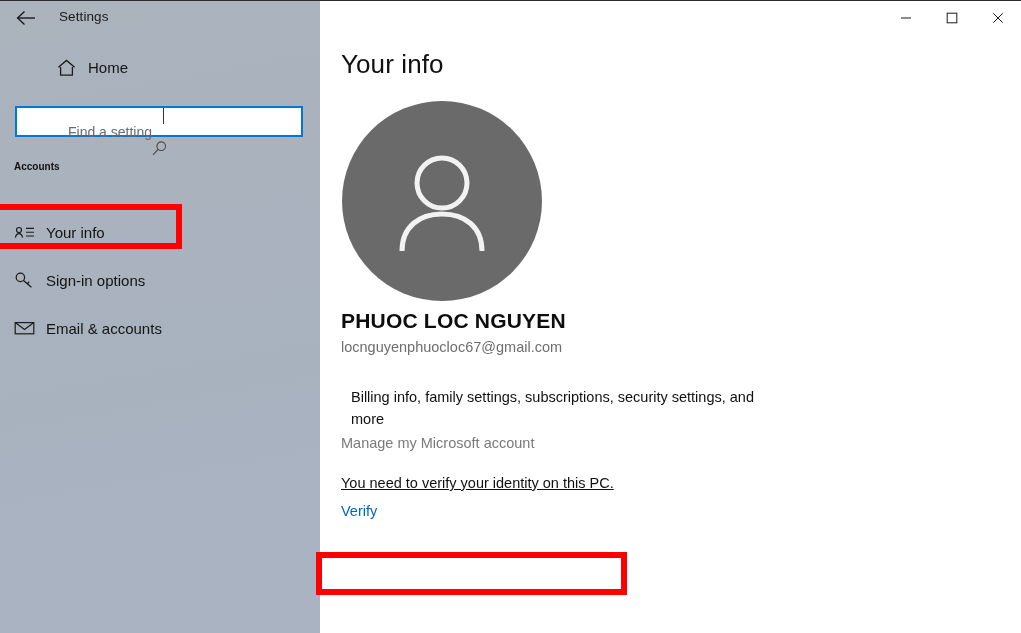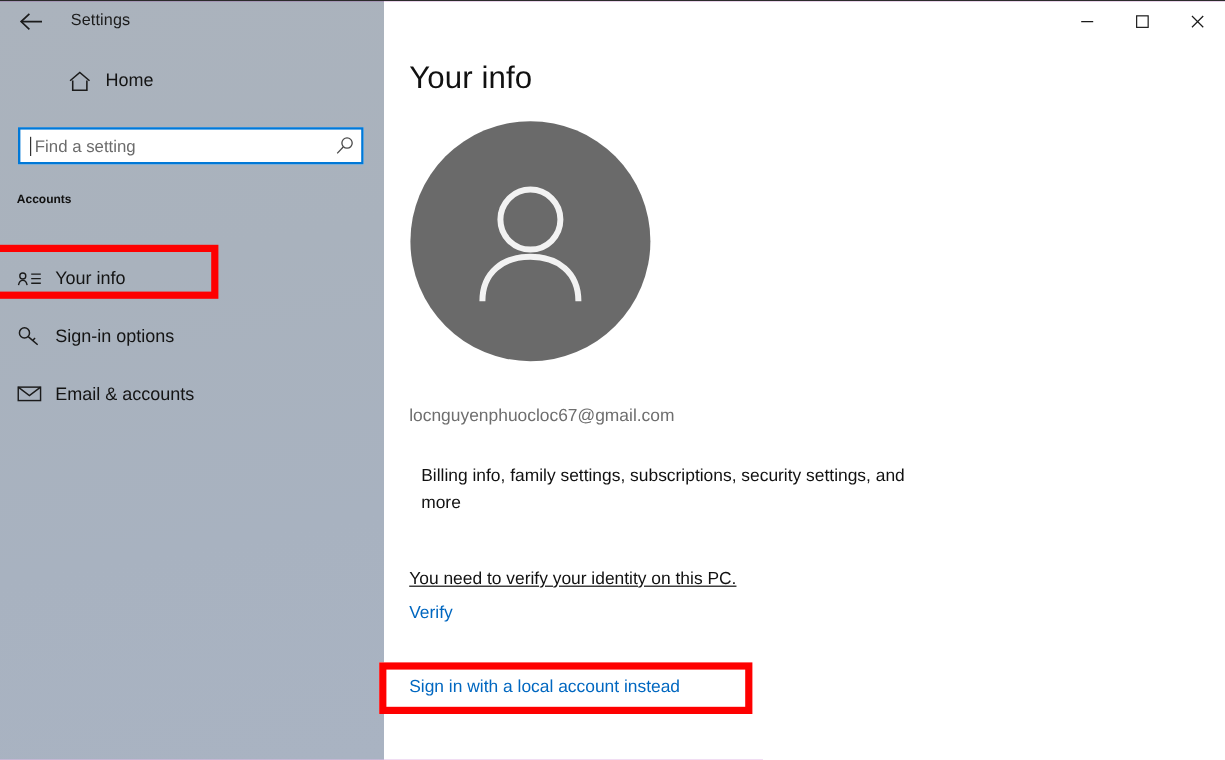--- a/index.html
+++ b/index.html
@@ -87,20 +87,21 @@
     position: absolute;
     left: 15px;
     top: 105px;
     width: 288px;
     height: 31px;
     background: #ffffff;
     border: 2px solid #0078d7;
     box-sizing: border-box;
     display: flex;
     align-items: center;
+    flex-direction: column;
   }
   .search-caret {
     width: 1px;
     height: 16px;
     background: #333;
     margin-left: 8px;
     flex: none;
   }
   .search-input {
     flex: 1 1 auto;
@@ -388,24 +389,25 @@
 
     <div class="page-title">Your info</div>
 
     <div class="avatar">
       <svg width="112" height="108" viewBox="0 0 112 108" aria-hidden="true">
         <circle cx="56" cy="36" r="25" fill="none" stroke="#f2f2f2" stroke-width="5"></circle>
         <path d="M16 104 C16 80 33 67 56 67 C79 67 96 80 96 104" fill="none" stroke="#f2f2f2" stroke-width="5"></path>
       </svg>
     </div>
 
+    <div class="account-name">PHUOC LOC NGUYEN</div>
     <div class="account-email">locnguyenphuocloc67@gmail.com</div>
     <div class="billing-text">Billing info, family settings, subscriptions, security settings, and more</div>
+    <div class="manage-link">Manage my Microsoft account</div>
     <div class="verify-text">You need to verify your identity on this PC.</div>
     <a class="verify-link" href="#">Verify</a>
-    <a class="local-link" href="#" style="z-index: 2;">Sign in with a local account instead</a>
 
   </div>
 
   <div class="hl hl-yourinfo"></div>
   <div class="hl hl-local" style="z-index: 1;"></div>
 
 </div>
 
 </body></html>

